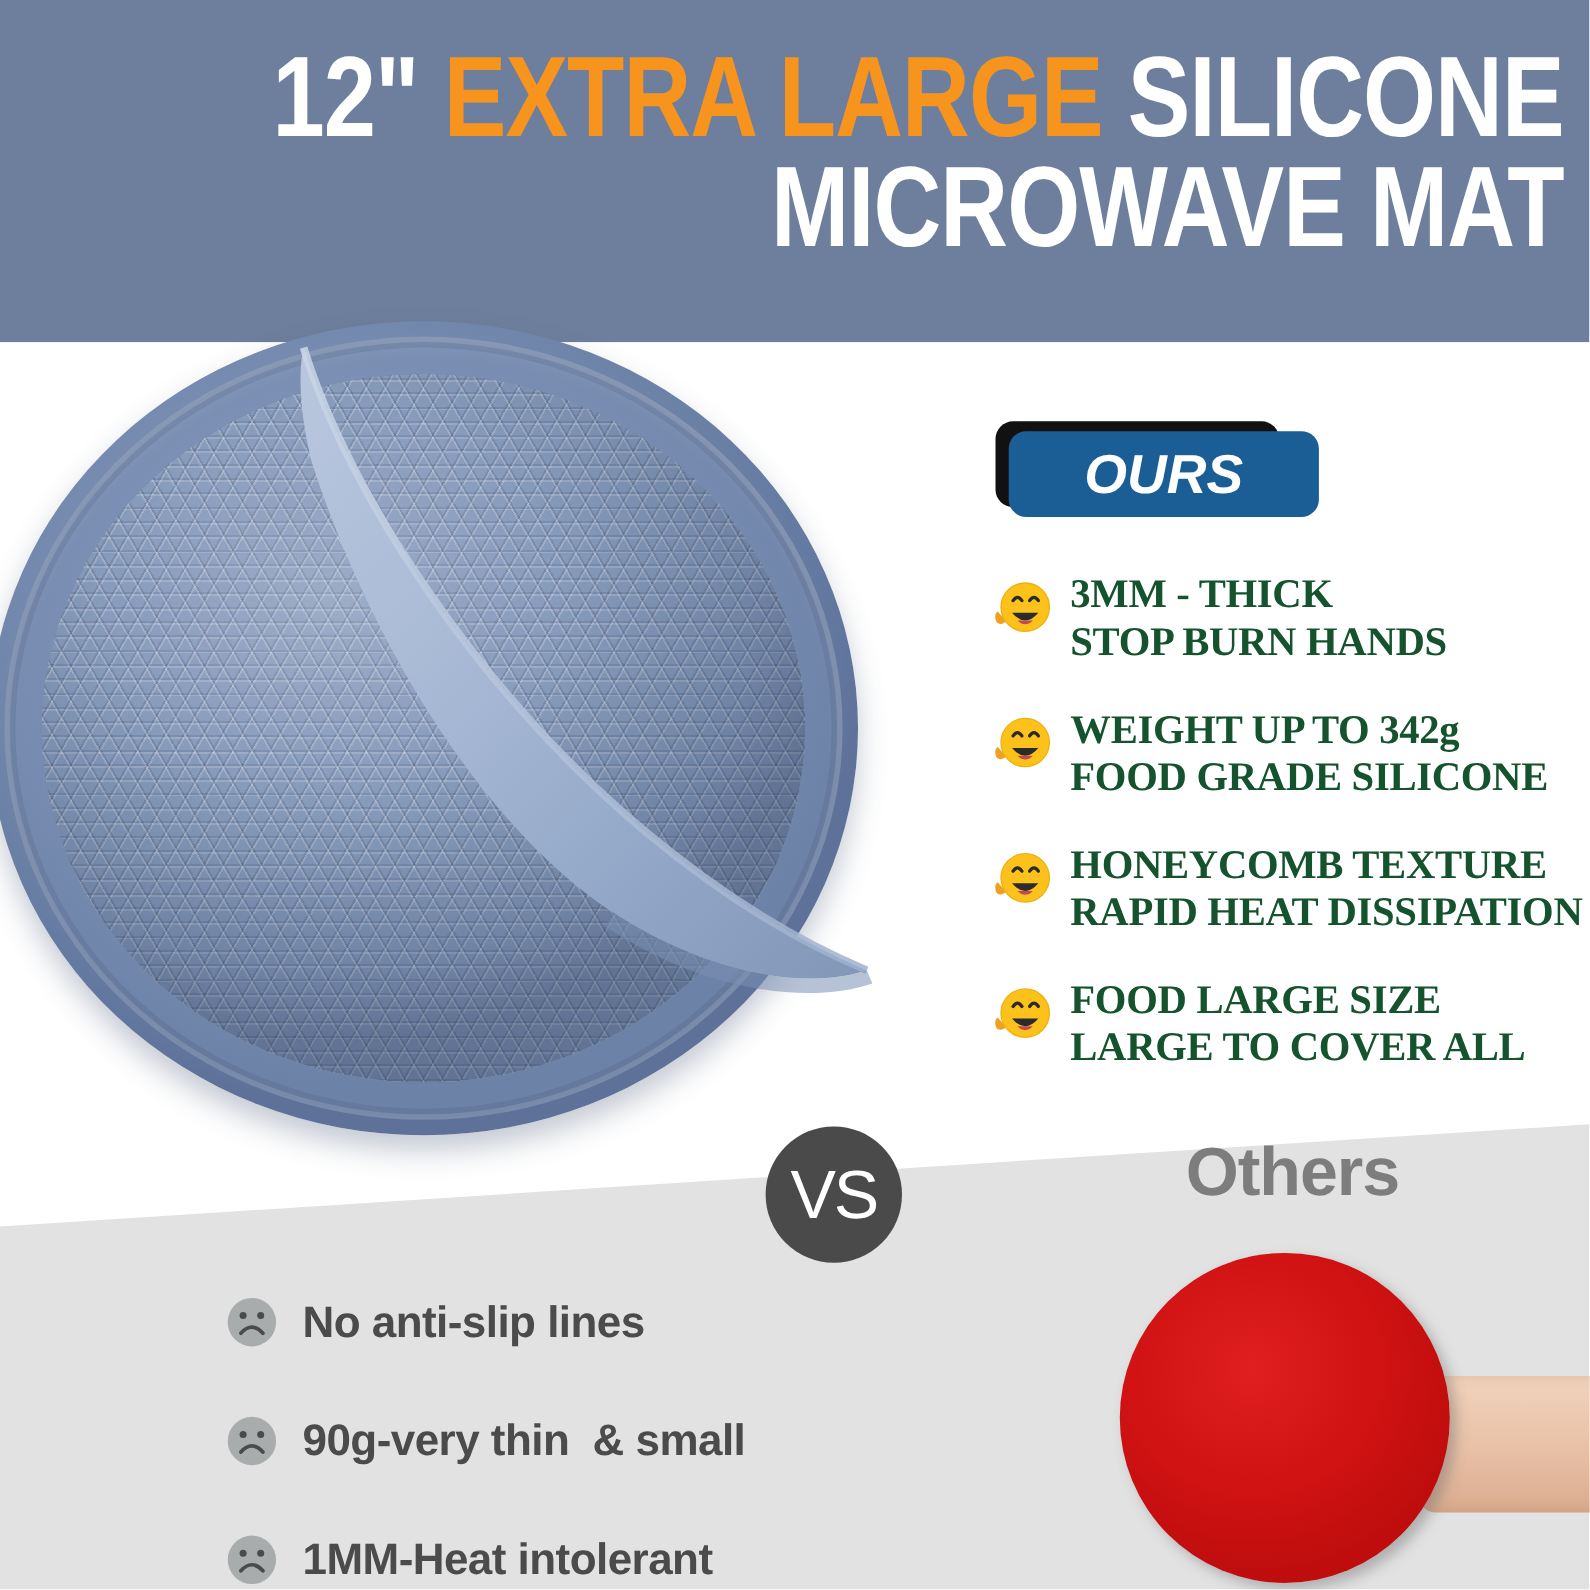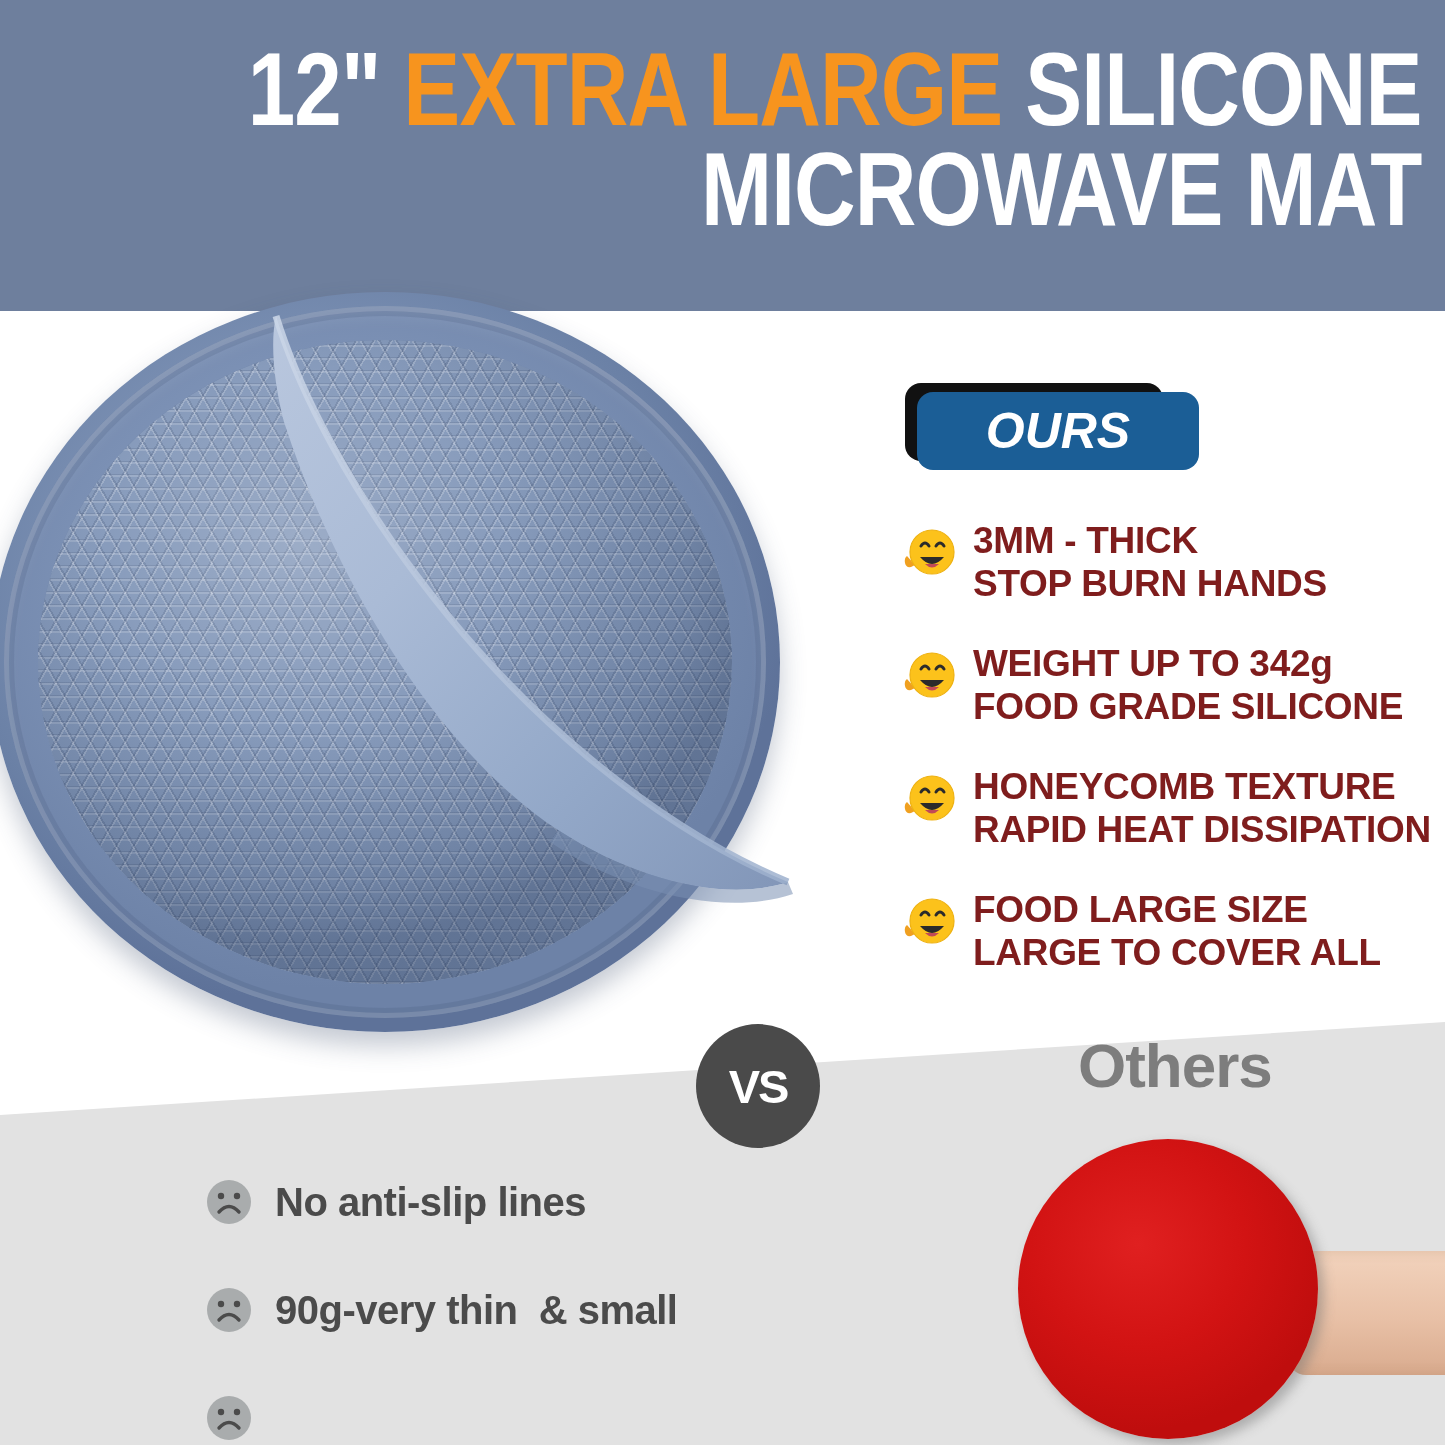--- a/index.html
+++ b/index.html
@@ -113,42 +113,42 @@
     position:absolute; left:903px; top:520px; width:540px; z-index:20;
   }
   .pro-item{
     display:flex; align-items:flex-start; gap:16px; margin-bottom:38px;
   }
   .pro-item:last-child{ margin-bottom:0; }
   .emoji-happy{
     flex:0 0 auto; width:54px; height:54px; position:relative; margin-top:6px;
   }
   .pro-text{
-    font-family:Liberation Sans, sans-serif;
-    font-weight:bold; color:#7f1d1d;
+    font-family:Liberation Serif, serif;
+    font-weight:bold; color:#14532d;
     font-size:37px; line-height:1.15; letter-spacing:-0.3px;
     white-space:nowrap;
   }
   .pro-text span{ display:block; }
 
   
   #gray-panel{
     position:absolute; left:0; top:0; width:1445px; height:1445px; z-index:3;
   }
 
   
   #vs-circle{
     position:absolute; left:696px; top:1024px;
     width:124px; height:124px; border-radius:50%;
     background:#4a4a4a;
     display:flex; align-items:center; justify-content:center;
     z-index:25;
   }
   #vs-label{
-    color:#ffffff; font-weight:bold; font-size:47px;
+    color:#ffffff; font-weight:normal; font-size:62px;
     letter-spacing:-2px; font-family:"Liberation Sans", sans-serif;text-align:center;
   }
 
   
   #others-title{
     position:absolute; left:1078px; top:1030px; z-index:25;
     font-family:"Liberation Sans", sans-serif;
     font-weight:bold; font-size:62px; color:#7d7d7d;
     letter-spacing:-1px;
   }
@@ -363,15 +363,16 @@
 
   <div class="con-item">
     <span class="emoji-sad">
       <svg width="48" height="48" viewBox="0 0 48 48">
         <circle cx="24" cy="24" r="22" fill="#a9acad"></circle>
         <circle cx="16" cy="18" r="3.2" fill="#4b4b4b"></circle>
         <circle cx="32" cy="18" r="3.2" fill="#4b4b4b"></circle>
         <path d="M14 34 q10 -11 20 0" fill="none" stroke="#4b4b4b" stroke-width="3.4" stroke-linecap="round"></path>
       </svg>
     </span>
+    <span class="con-text" data-bind="others.cons.2.text">1MM-Heat intolerant</span>
   </div>
 
 </div>
 
 </body></html>

